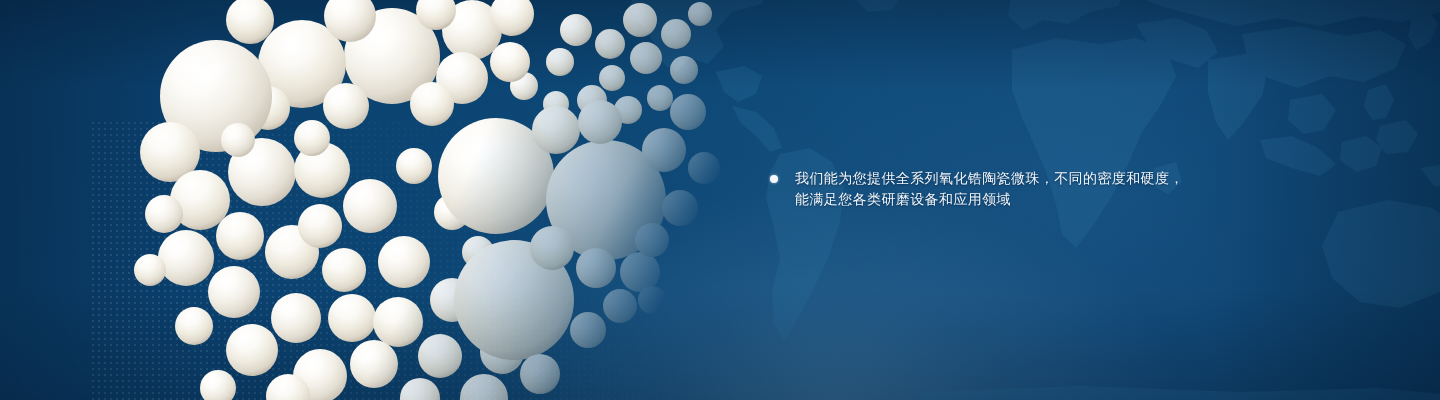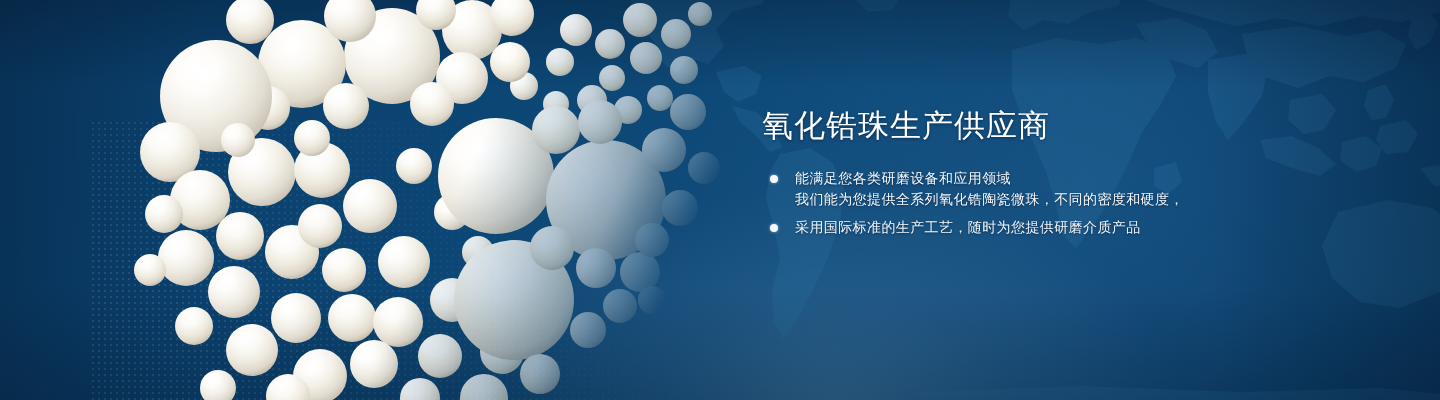--- a/index.html
+++ b/index.html
@@ -355,36 +355,29 @@
           <ellipse cx="588" cy="258" rx="8" ry="5" fill="url(#spec)" transform="rotate(-28 588 258)"></ellipse>
           <ellipse cx="444" cy="292" rx="8" ry="5" fill="url(#spec)" transform="rotate(-28 444 292)"></ellipse>
           <ellipse cx="366" cy="356" rx="9" ry="6" fill="url(#spec)" transform="rotate(-28 366 356)"></ellipse>
         </g>
       </g>
     </svg>
   </div>
 
   <div class="content">
 
-    <h1 class="headline">氧化锆珠生产供应商</h1>
 
     <ul class="bullets">
 
       <li class="bullet-item">
         <span class="bullet-dot"></span>
         <span class="bullet-text">
+          <span class="bullet-line">我们能为您提供全系列氧化锆陶瓷微珠，不同的密度和硬度，</span>
           <span class="bullet-line">能满足您各类研磨设备和应用领域</span>
-          <span class="bullet-line">我们能为您提供全系列氧化锆陶瓷微珠，不同的密度和硬度，</span>
         </span>
       </li>
 
 
-      <li class="bullet-item">
-        <span class="bullet-dot"></span>
-        <span class="bullet-text">
-          <span class="bullet-line">采用国际标准的生产工艺，随时为您提供研磨介质产品</span>
-        </span>
-      </li>
 
     </ul>
   </div>
 
 </div>
 
 </body></html>

